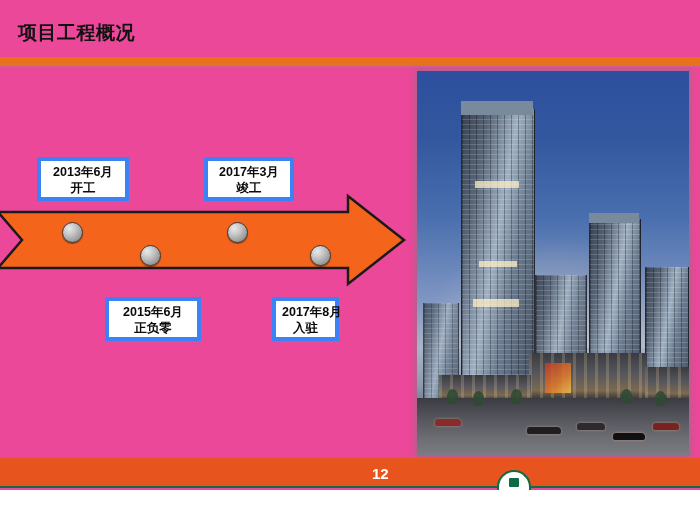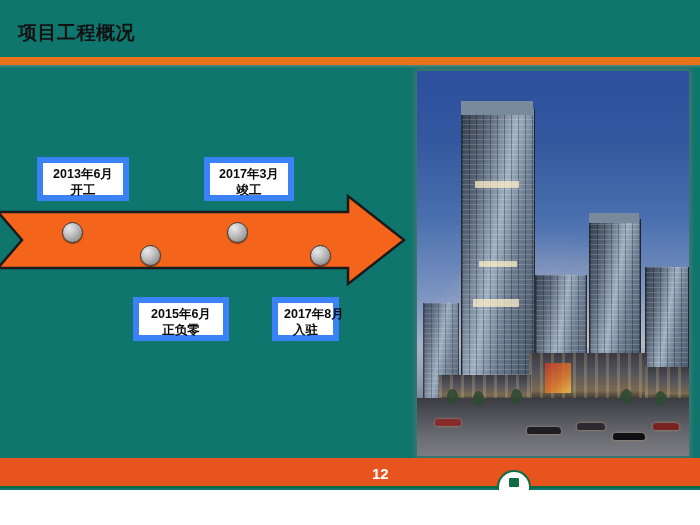--- a/index.html
+++ b/index.html
@@ -8,21 +8,21 @@
     background: #ffffff;
   }
   body {
     font-family: "Liberation Sans", "DejaVu Sans", sans-serif;
   }
   #slide {
     position: relative;
     width: 700px;
     height: 525px;
     overflow: hidden;
-    background: #0f766e;
+    background: #ec4899;
   }
 
   
   .slide-title {
     position: absolute;
     left: 18px;
     top: 20px;
     font-size: 19px;
     font-weight: bold;
     color: #111111;
@@ -64,21 +64,21 @@
     background: radial-gradient(circle at 33% 28%, #e9e9e9 0%, #c9c9c9 32%, #9c9c9c 70%, #6e6e6e 100%);
     border: 1px solid #3a3a3a;
     box-shadow: 0 1px 1px rgba(0,0,0,0.45);
     box-sizing: border-box;
   }
 
   
   .tl-box {
     position: absolute;
     background: #ffffff;
-    border: 6px solid #3b82f6;
+    border: 4px solid #3b82f6;
     box-sizing: border-box;
     text-align: center;
     padding: 4px 6px 5px 6px;
     font-size: 12.5px;
     font-weight: bold;
     color: #0a0a0a;
     line-height: 1.25;
     white-space: nowrap;
   }
   .tl-box .l1 { display: block; }
@@ -247,21 +247,21 @@
     <div class="node" style="left:144px; top:57px;"></div>
     <div class="node" style="left:231px; top:34px;"></div>
     <div class="node" style="left:314px; top:57px;"></div>
   </div>
 
   <div class="tl-box" style="left:37px; top:157px; width:92px; height:44px;">
     <span class="l1">2013年6月</span>
     <span class="l2">开工</span>
   </div>
 
-  <div class="tl-box" style="left:105px; top:297px; width:96px; height:44px;margin-left:28px;">
+  <div class="tl-box" style="left:105px; top:297px; width:96px; height:44px;">
     <span class="l1">2015年6月</span>
     <span class="l2">正负零</span>
   </div>
 
   <div class="tl-box" style="left:204px; top:157px; width:90px; height:44px;">
     <span class="l1">2017年3月</span>
     <span class="l2">竣工</span>
   </div>
 
   <div class="tl-box" style="left:272px; top:297px; width:67px; height:44px;">

